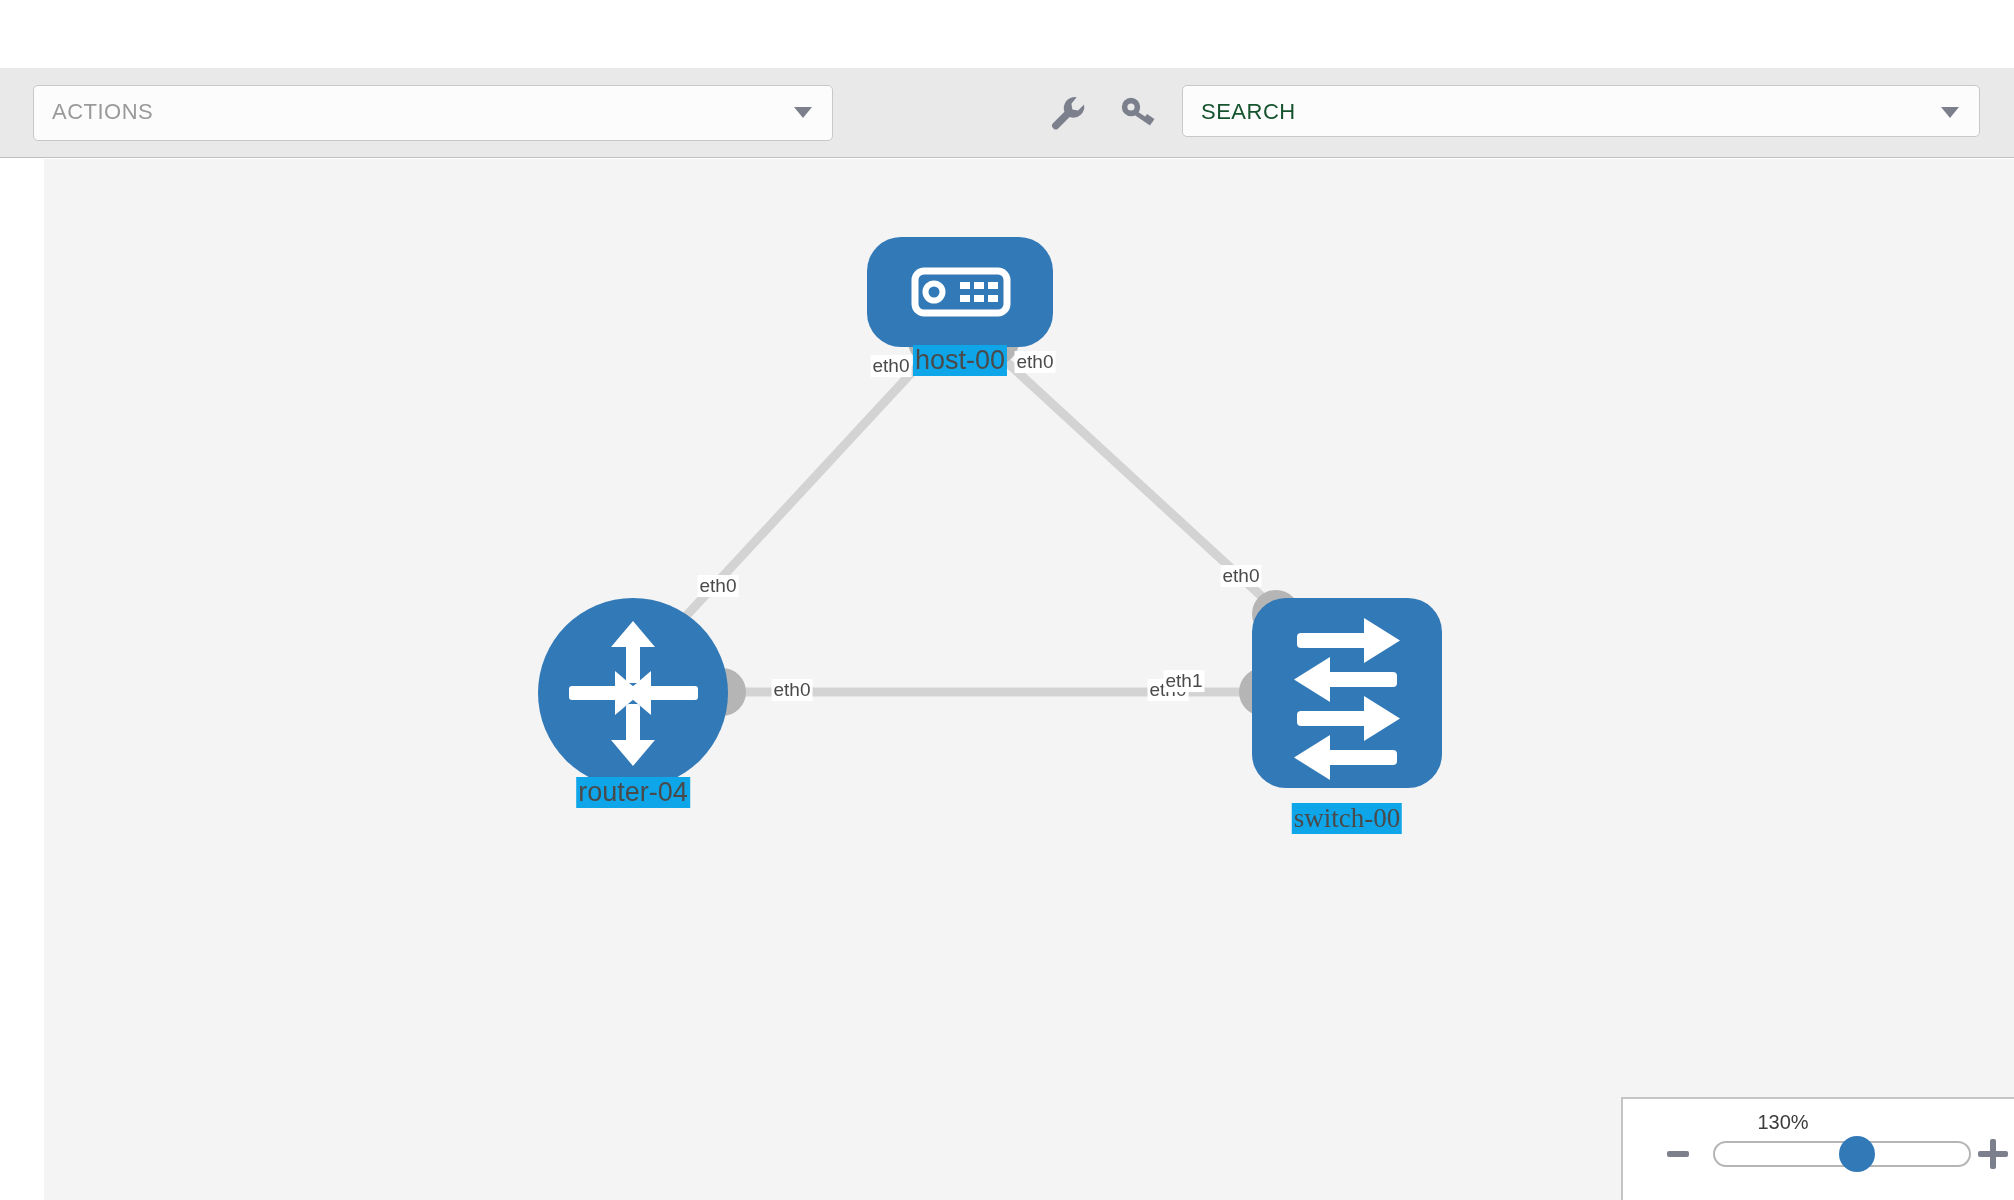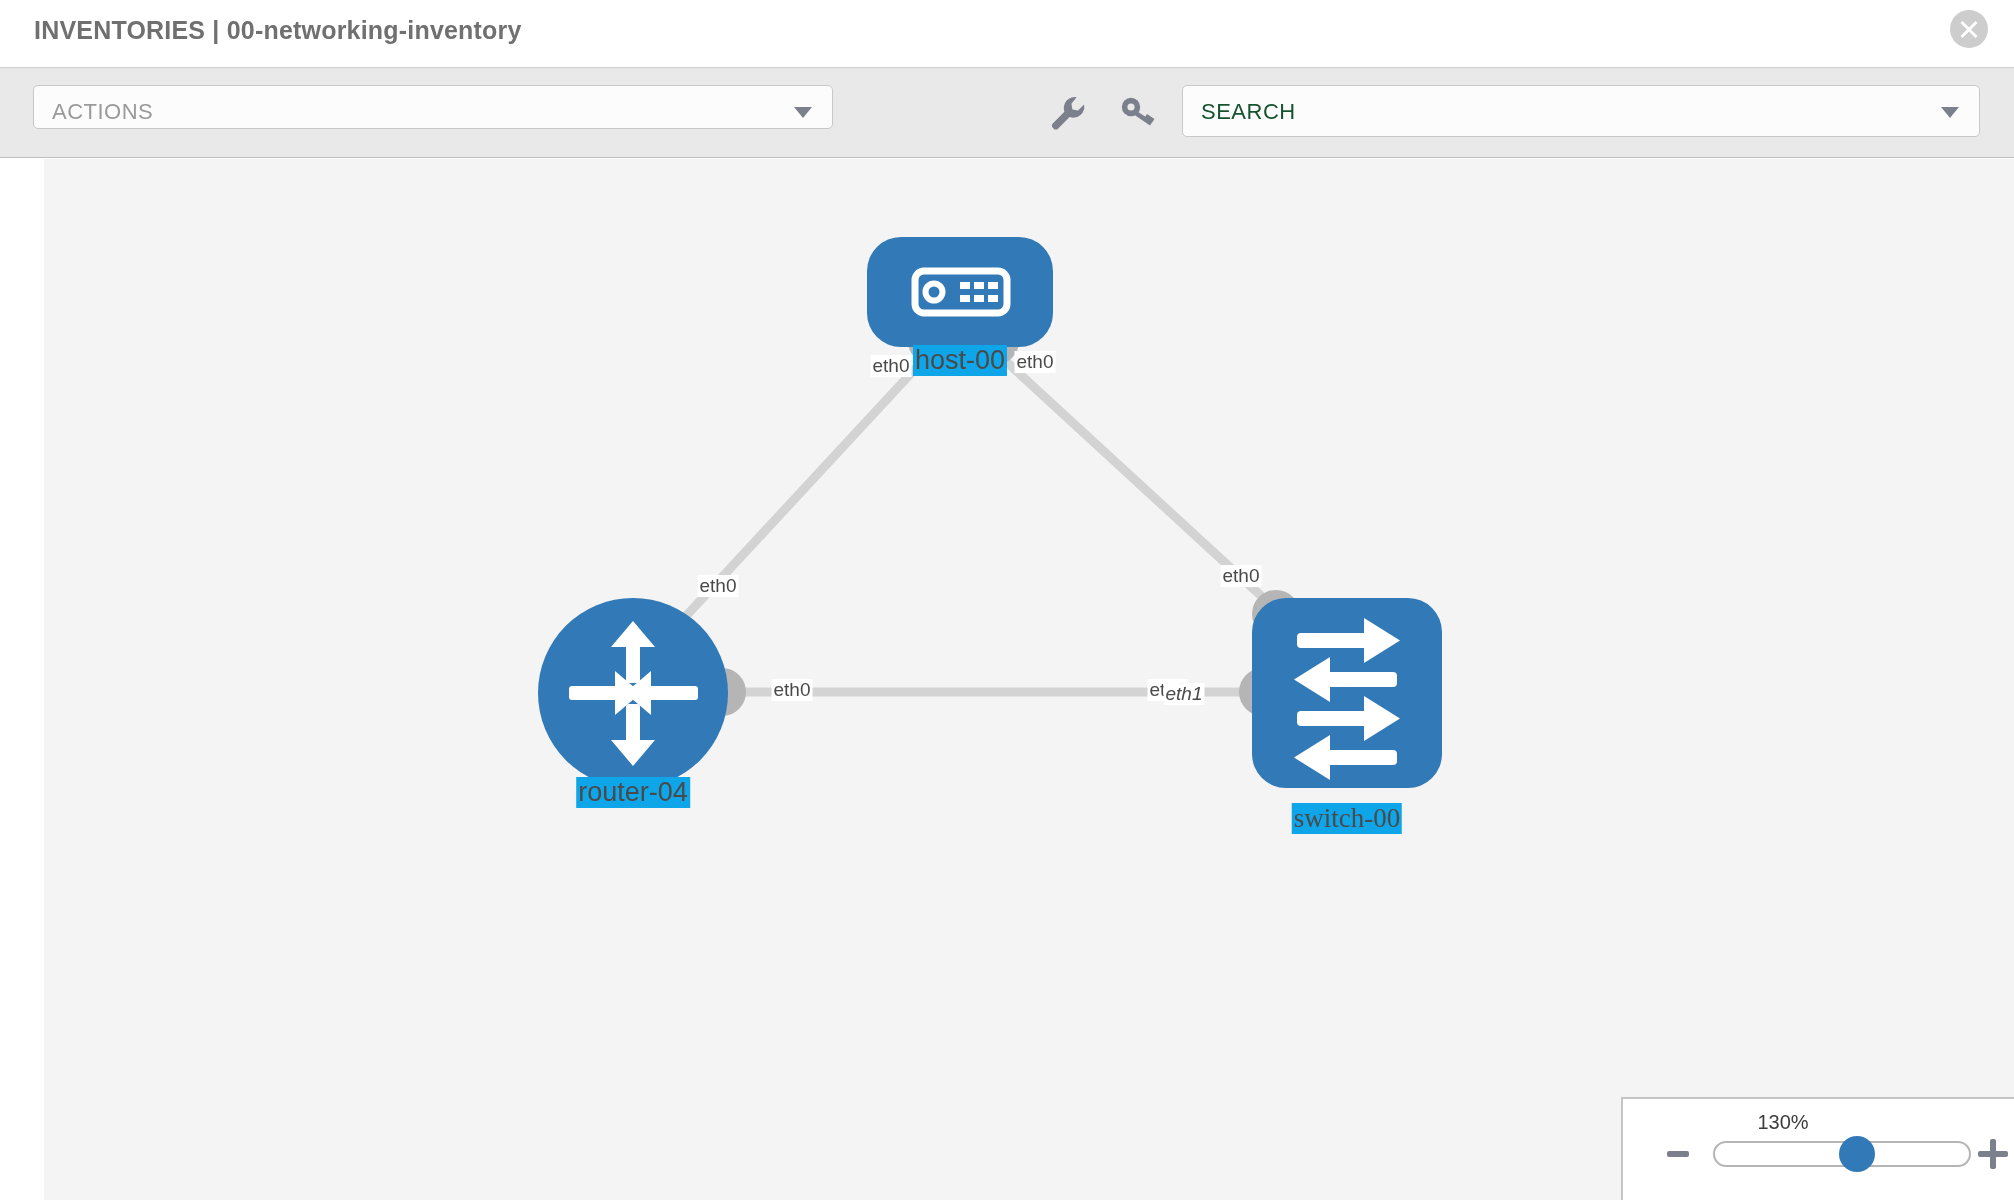--- a/index.html
+++ b/index.html
@@ -49,21 +49,21 @@
   .toolbar {
     position: absolute;
     left: 0; top: 68px;
     width: 2014px; height: 90px;
     background: #e9e9e9;
     border-bottom: 1px solid #bfbfbf;
   }
   .actions-select {
     position: absolute;
     left: 33px; top: 85px;
-    width: 800px; height: 44px;
+    width: 800px; height: 56px;
     background: #fcfcfc;
     border: 1px solid #c8c8c8;
     border-radius: 5px;
     cursor: pointer;
     padding-left: 12px;
   }
   .actions-label {
     position: absolute;
     left: 18px; top: 13px;
     font-size: 22px;
@@ -197,28 +197,20 @@
     border-radius: 2px;
   }
   .zoom-plus::before { left: 0; top: 12px; width: 30px; height: 6px; }
   .zoom-plus::after  { left: 12px; top: 0; width: 6px; height: 30px; }
 </style>
 </head>
 <body>
 
 <div id="app">
 
-  <div class="titlebar">
-    <div class="titlebar-text">INVENTORIES | 00-networking-inventory</div>
-    <div class="close-btn">
-      <svg width="38" height="38" viewBox="0 0 38 38" aria-hidden="true">
-        <path d="M12.5 11 L19 17.5 L25.5 11 L27.5 13 L21 19.5 L27.5 26 L25.5 28 L19 21.5 L12.5 28 L10.5 26 L17 19.5 L10.5 13 Z" fill="#ffffff"></path>
-      </svg>
-    </div>
-  </div>
 
   <div class="toolbar"></div>
 
   <div class="actions-select">
     <span class="actions-label">ACTIONS</span>
     <span class="caret"></span>
   </div>
 
   <div class="tool-icon" id="wrench-icon">
     <svg width="42" height="42" viewBox="0 0 42 42" aria-hidden="true">
@@ -313,21 +305,21 @@
         </g>
       </g>
     </svg>
 
     <div class="iface-label" style="left:847px; top:207px;">eth0</div>
     <div class="iface-label" style="left:991px; top:203px;">eth0</div>
     <div class="iface-label" style="left:674px; top:427px;">eth0</div>
     <div class="iface-label" style="left:1197px; top:417px;">eth0</div>
     <div class="iface-label" style="left:748px; top:531px;">eth0</div>
     <div class="iface-label" style="left:1124px; top:531px;">eth0</div>
-    <div class="iface-label" style="left:1140px; top:535px;font-style:italic;">eth1</div>
+    <div class="iface-label" style="left:1140px; top:522px;">eth1</div>
 
     <div class="node-name" style="left:916px; top:186px;">host-00</div>
     <div class="node-name" style="left:589px; top:618px;">router-04</div>
     <div class="node-name" style="left:1303px; top:644px;font-family:Liberation Serif, serif;">switch-00</div>
   </div>
 
   <div class="zoom-panel">
     <div class="zoom-value">130%</div>
     <div class="zoom-minus"></div>
     <div class="zoom-track">

